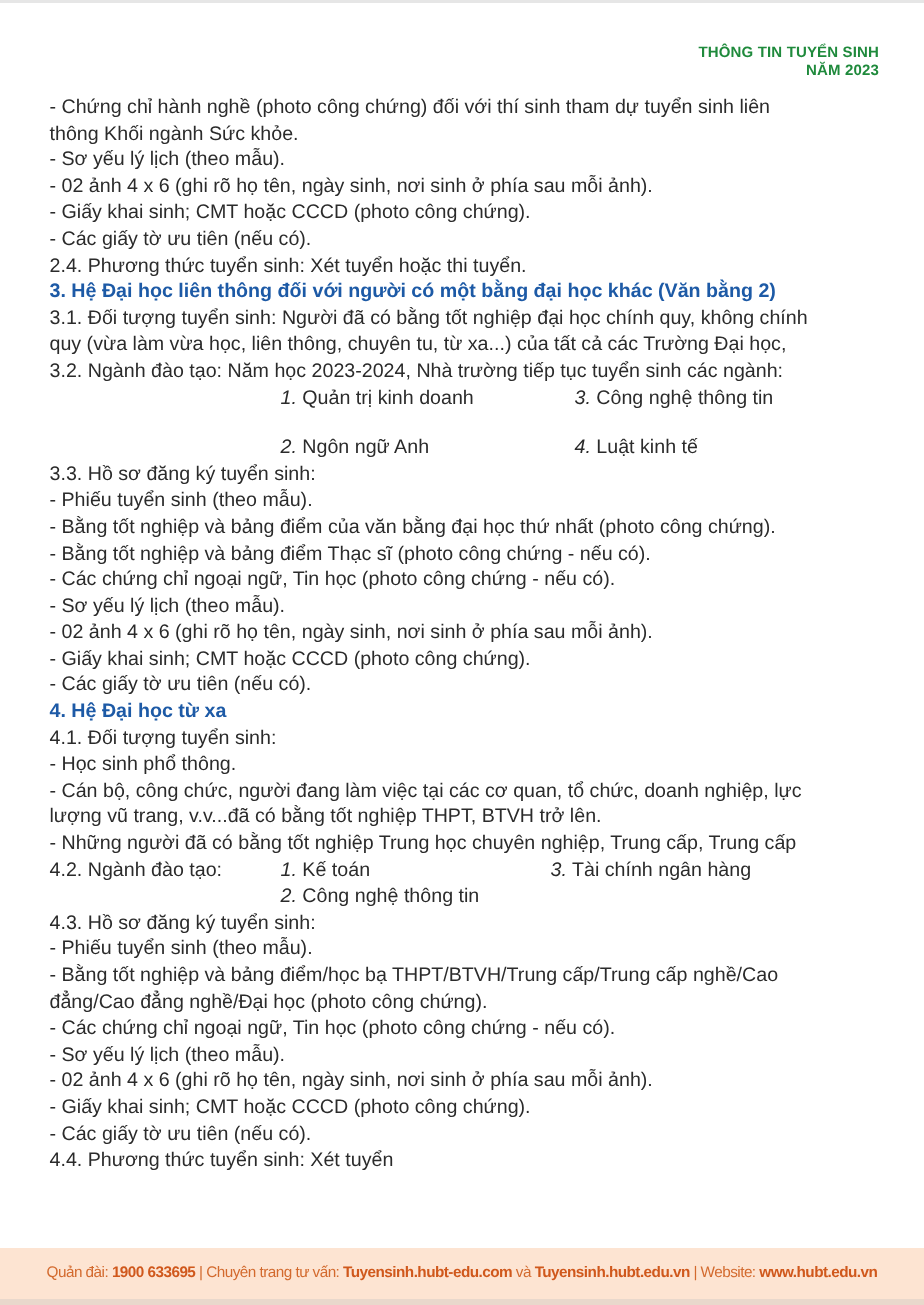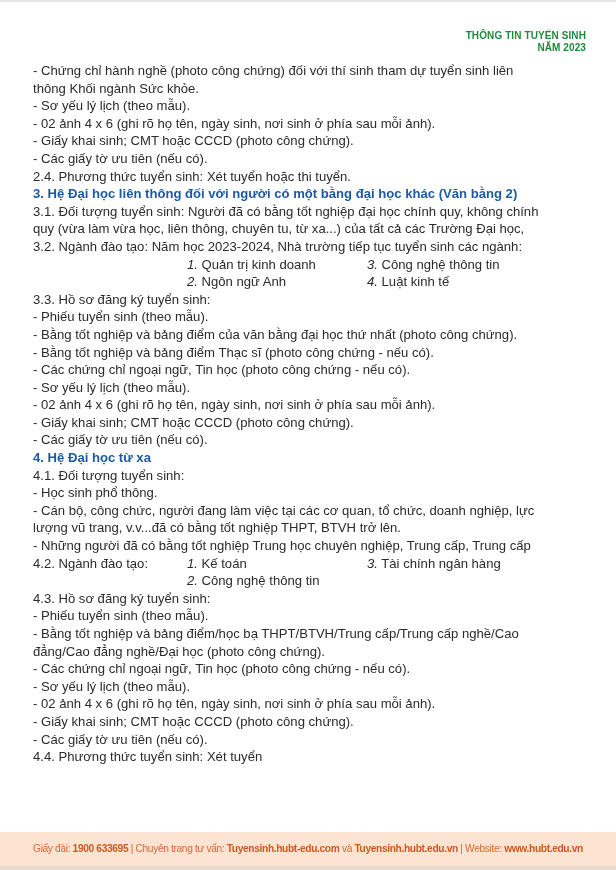--- a/index.html
+++ b/index.html
@@ -43,20 +43,21 @@
     }
     .line { display: block; white-space: nowrap; }
     .heading {
       color: #1d5aa6;
       font-weight: bold;
     }
     .majors {
       display: grid;
       grid-template-columns: 180px 200px;
       margin-left: 154px;
+      gap: 16px;
     }
     .majors .num { font-style: italic; }
     .row-inline { display: flex; white-space: nowrap; }
     .row-inline .lbl { width: 154px; }
     .footer {
       position: absolute;
       left: 0;
       top: 832px;
       width: 616px;
       height: 34px;
@@ -138,15 +139,15 @@
   <span class="line">đẳng/Cao đẳng nghề/Đại học (photo công chứng).</span>
   <span class="line">- Các chứng chỉ ngoại ngữ, Tin học (photo công chứng - nếu có).</span>
   <span class="line">- Sơ yếu lý lịch (theo mẫu).</span>
   <span class="line">- 02 ảnh 4 x 6 (ghi rõ họ tên, ngày sinh, nơi sinh ở phía sau mỗi ảnh).</span>
   <span class="line">- Giấy khai sinh; CMT hoặc CCCD (photo công chứng).</span>
   <span class="line">- Các giấy tờ ưu tiên (nếu có).</span>
   <span class="line">4.4. Phương thức tuyển sinh: Xét tuyển</span>
 </div>
 
 <div class="footer">
-  <span>Giấy đài: </span><b>1900 633695</b><span> | Chuyên trang tư vấn: </span><b>Tuyensinh.hubt-edu.com</b><span> và </span><b>Tuyensinh.hubt.edu.vn</b><span> | Website: </span><b>www.hubt.edu.vn</b>
+  <span>Quản đài: </span><b>1900 633695</b><span> | Chuyên trang tư vấn: </span><b>Tuyensinh.hubt-edu.com</b><span> và </span><b>Tuyensinh.hubt.edu.vn</b><span> | Website: </span><b>www.hubt.edu.vn</b>
 </div>
 <div class="footer-bottom"></div>
 
 </body></html>

